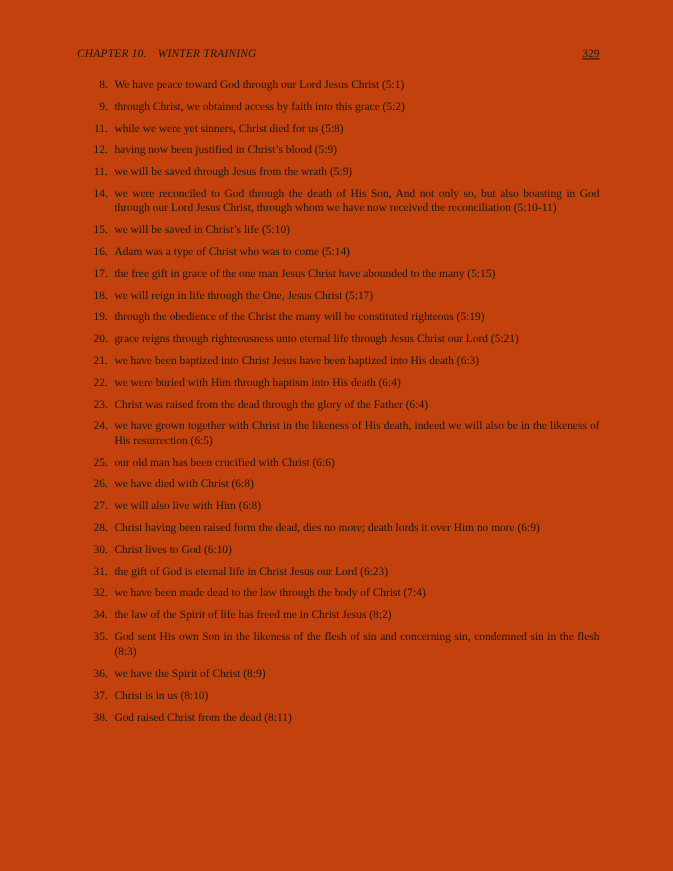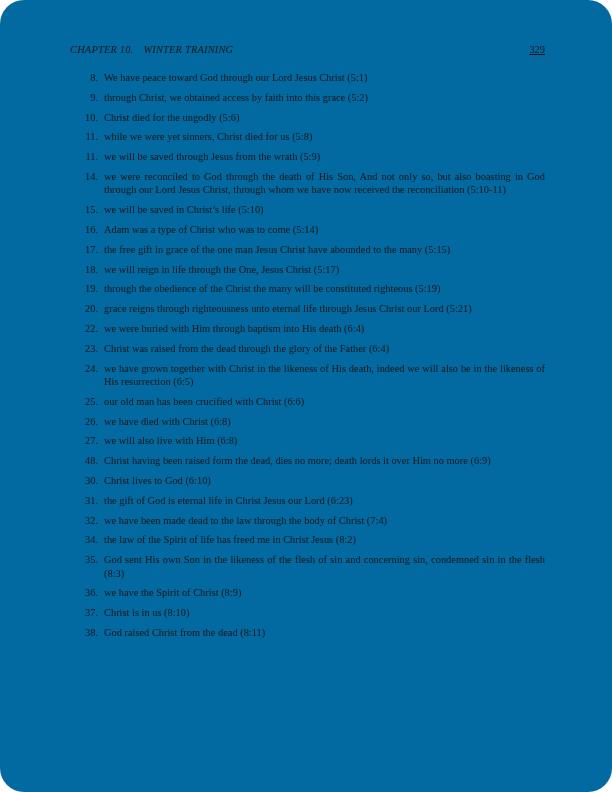--- a/index.html
+++ b/index.html
@@ -12,22 +12,21 @@
     height: 792px;
     overflow: hidden;
     font-family: "Liberation Serif", "DejaVu Serif", serif;
     color: #161616;
   }
   .page {
     box-sizing: border-box;
     width: 612px;
     height: 792px;
     padding: 43px 67px 0 70px;
-    background: #0369a1;
-    border-radius: 24px;
+    background: #c2410c;
   }
   .header {
     display: flex;
     justify-content: space-between;
     align-items: baseline;
     font-size: 10.4px;
     line-height: 13px;
   }
   .running-head {
     font-style: italic;
@@ -79,30 +78,30 @@
   <div class="item">
     <span class="num">8.</span>
     <span class="txt">We have peace toward God through our Lord Jesus Christ (5:1)</span>
   </div>
 
   <div class="item">
     <span class="num">9.</span>
     <span class="txt">through Christ, we obtained access by faith into this grace (5:2)</span>
   </div>
 
-  <div class="item">
-    <span class="num">10.</span>
-    <span class="txt">Christ died for the ungodly (5:6)</span>
-  </div>
 
   <div class="item">
     <span class="num">11.</span>
     <span class="txt">while we were yet sinners, Christ died for us (5:8)</span>
   </div>
 
+  <div class="item">
+    <span class="num">12.</span>
+    <span class="txt">having now been justified in Christ’s blood (5:9)</span>
+  </div>
 
   <div class="item">
     <span class="num">11.</span>
     <span class="txt">we will be saved through Jesus from the wrath (5:9)</span>
   </div>
 
   <div class="item">
     <span class="num">14.</span>
     <span class="txt">we were reconciled to God through the death of His Son, And not only so, but also boasting in God through our Lord Jesus Christ, through whom we have now received the reconciliation (5:10-11)</span>
   </div>
@@ -130,20 +129,24 @@
   <div class="item">
     <span class="num">19.</span>
     <span class="txt">through the obedience of the Christ the many will be constituted righteous (5:19)</span>
   </div>
 
   <div class="item">
     <span class="num">20.</span>
     <span class="txt">grace reigns through righteousness unto eternal life through Jesus Christ our Lord (5:21)</span>
   </div>
 
+  <div class="item">
+    <span class="num">21.</span>
+    <span class="txt">we have been baptized into Christ Jesus have been baptized into His death (6:3)</span>
+  </div>
 
   <div class="item">
     <span class="num">22.</span>
     <span class="txt">we were buried with Him through baptism into His death (6:4)</span>
   </div>
 
   <div class="item">
     <span class="num">23.</span>
     <span class="txt">Christ was raised from the dead through the glory of the Father (6:4)</span>
   </div>
@@ -162,21 +165,21 @@
     <span class="num">26.</span>
     <span class="txt">we have died with Christ (6:8)</span>
   </div>
 
   <div class="item">
     <span class="num">27.</span>
     <span class="txt">we will also live with Him (6:8)</span>
   </div>
 
   <div class="item">
-    <span class="num">48.</span>
+    <span class="num">28.</span>
     <span class="txt">Christ having been raised form the dead, dies no more; death lords it over Him no more (6:9)</span>
   </div>
 
 
   <div class="item">
     <span class="num">30.</span>
     <span class="txt">Christ lives to God (6:10)</span>
   </div>
 
   <div class="item">

